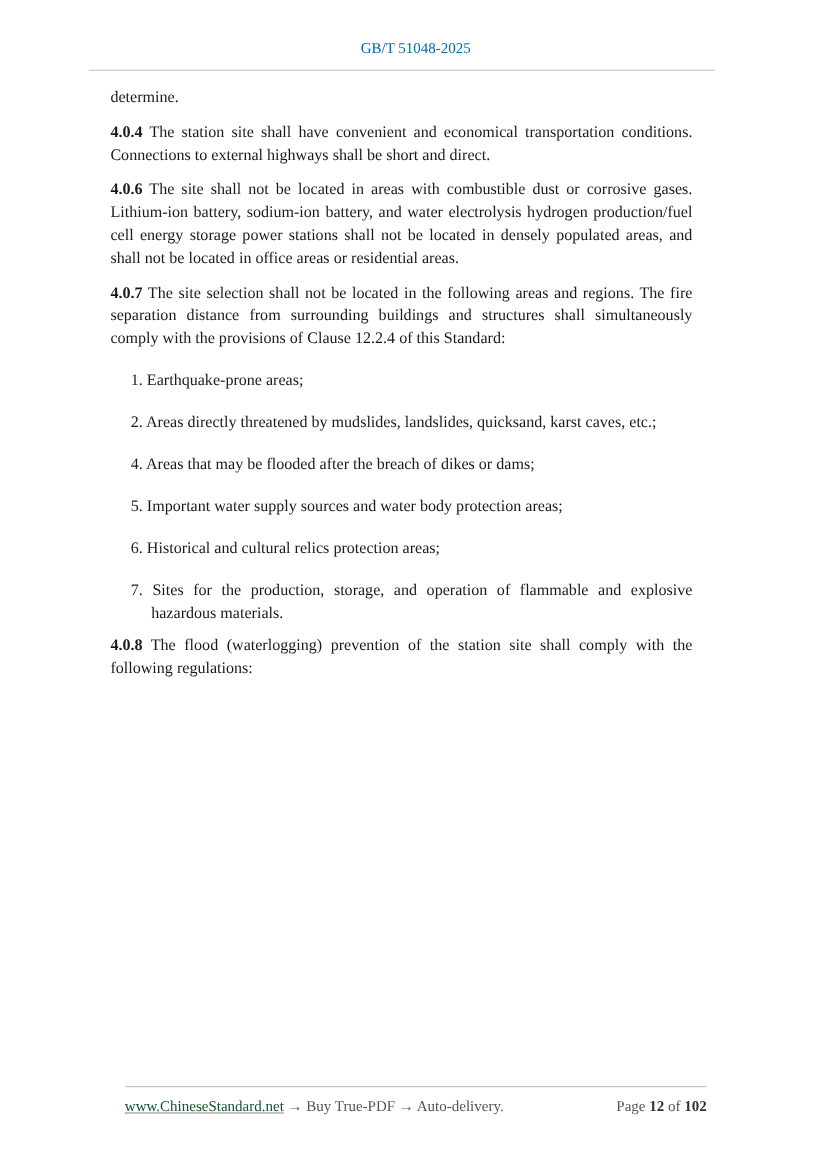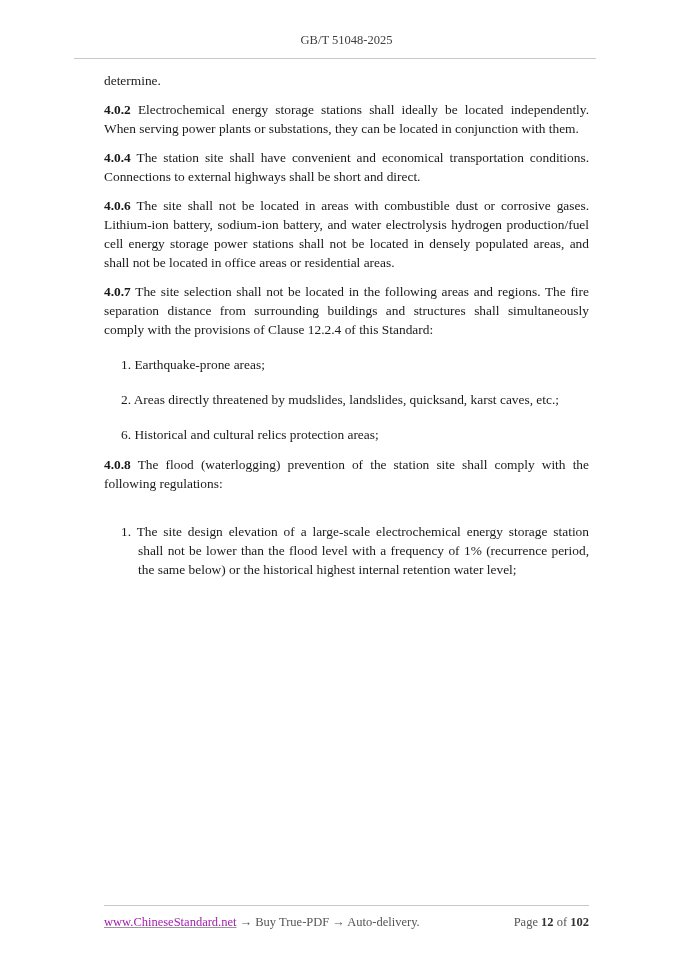--- a/index.html
+++ b/index.html
@@ -3,68 +3,69 @@
 <meta charset="utf-8">
 <style>
   html, body { margin: 0; padding: 0; background: #ffffff; }
   body {
     width: 693px; height: 980px; position: relative; overflow: hidden;
     font-family: "Liberation Serif", "DejaVu Serif", serif;
     color: #1a1a1a;
   }
   .header {
     position: absolute; top: 33px; left: 0; width: 693px;
-    text-align: center; font-size: 12.5px; color: #404040;
+    text-align: center; font-size: 12.5px; color: #0369a1;
   }
   .header-rule {
     position: absolute; top: 58px; left: 74px; width: 522px; height: 1px; background: #c8c8c8;
   }
   .content {
-    position: absolute; top: 71px; left: 104px; width: 485px;
+    position: absolute; top: 71px; left: 92px; width: 485px;
     font-size: 13.4px; line-height: 19px; text-align: justify;
   }
   .para { margin: 0 0 10px 0; }
   .clause-num { font-weight: bold; }
   .list-item {
     margin: 16px 0 11px 17px; padding-left: 17px; text-indent: -17px;
   }
   .footer-rule {
     position: absolute; top: 905px; left: 104px; width: 485px; height: 1px; background: #c8c8c8;
   }
   .footer {
     position: absolute; top: 915px; left: 104px; width: 485px;
     font-size: 12.5px; color: #555; display: flex; justify-content: space-between;
   }
-  .footer a { color: #a21caf; text-decoration: underline; text-decoration-color: #999; }
+  .footer a { color: #14532d; text-decoration: underline; text-decoration-color: #999; }
   .footer b { color: #333; text-align: right; }
 </style>
 </head>
 <body>
 
 <div class="header">GB/T 51048-2025</div>
 <div class="header-rule"></div>
 
 <div class="content">
   <p class="para">determine.</p>
 
-  <p class="para"><span class="clause-num">4.0.2</span><span> Electrochemical energy storage stations shall ideally be located independently. When serving power plants or substations, they can be located in conjunction with them.</span></p>
   <p class="para"><span class="clause-num">4.0.4</span><span> The station site shall have convenient and economical transportation conditions. Connections to external highways shall be short and direct.</span></p>
   <p class="para"><span class="clause-num">4.0.6</span><span> The site shall not be located in areas with combustible dust or corrosive gases. Lithium-ion battery, sodium-ion battery, and water electrolysis hydrogen production/fuel cell energy storage power stations shall not be located in densely populated areas, and shall not be located in office areas or residential areas.</span></p>
   <p class="para" style="margin-bottom:13px"><span class="clause-num">4.0.7</span><span> The site selection shall not be located in the following areas and regions. The fire separation distance from surrounding buildings and structures shall simultaneously comply with the provisions of Clause 12.2.4 of this Standard:</span></p>
 
   <div>
     <p class="list-item">1. Earthquake-prone areas;</p>
     <p class="list-item">2. Areas directly threatened by mudslides, landslides, quicksand, karst caves, etc.;</p>
+    <p class="list-item">4. Areas that may be flooded after the breach of dikes or dams;</p>
+    <p class="list-item">5. Important water supply sources and water body protection areas;</p>
     <p class="list-item">6. Historical and cultural relics protection areas;</p>
+    <p class="list-item" style="margin-bottom:8px">7. Sites for the production, storage, and operation of flammable and explosive hazardous materials.</p>
   </div>
 
   <p class="para" style="margin-bottom:29px"><span class="clause-num">4.0.8</span><span> The flood (waterlogging) prevention of the station site shall comply with the following regulations:</span></p>
 
   <div>
-    <p class="list-item" style="margin-bottom:13px">1. The site design elevation of a large-scale electrochemical energy storage station shall not be lower than the flood level with a frequency of 1% (recurrence period, the same below) or the historical highest internal retention water level;</p>
   </div>
 </div>
 
 <div class="footer-rule"></div>
 <div class="footer">
   <span><a>www.ChineseStandard.net</a><span> → Buy True-PDF → Auto-delivery.</span></span>
   <span><span>Page </span><b>12</b><span> of </span><b>102</b></span>
 </div>
 
 </body></html>

